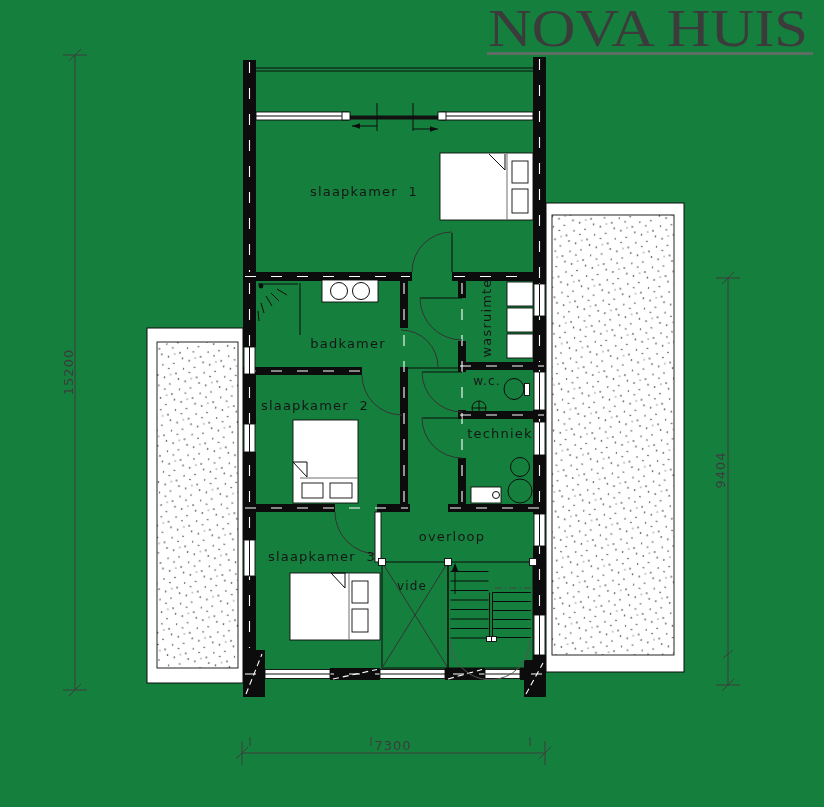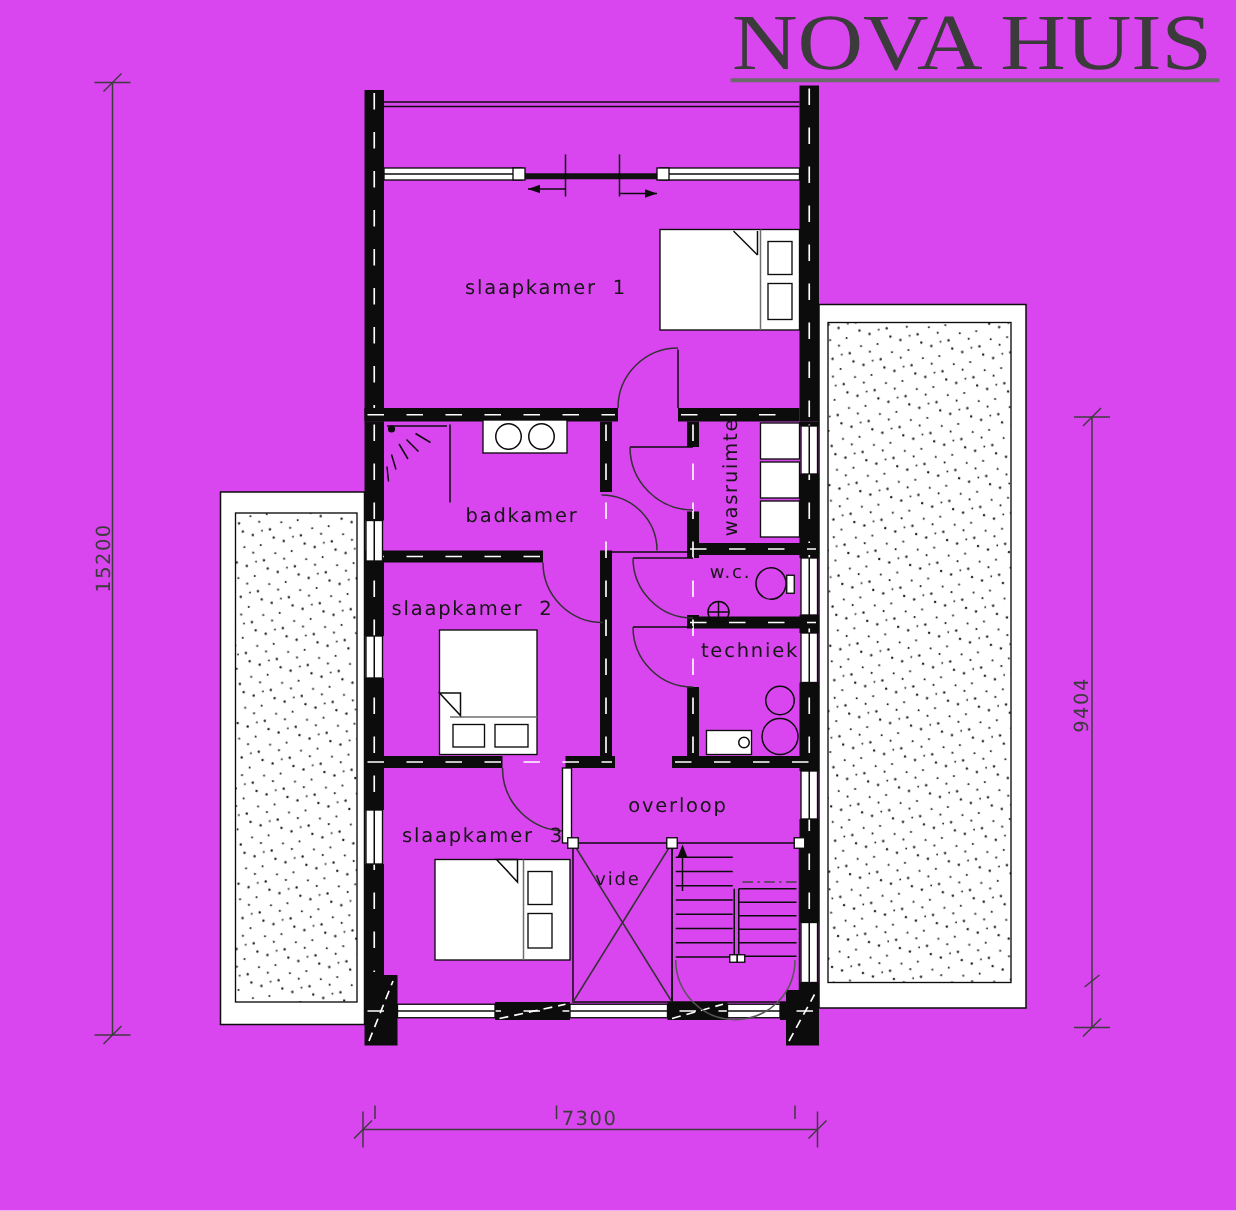--- a/index.html
+++ b/index.html
@@ -1,16 +1,16 @@
 <!DOCTYPE html>
 <html><head>
 <meta charset="utf-8">
 <style>
   html,body{margin:0;padding:0;background:#ffffff;}
-  .stage{position:relative;width:824px;height:807px;background:#d946ef;overflow:hidden;}
+  .stage{position:relative;width:824px;height:807px;background:#15803d;overflow:hidden;}
   .stage svg{position:absolute;left:0;top:0;}
   svg text{white-space:pre;}
   .room-label{font-family:"DejaVu Sans","Liberation Sans",sans-serif;font-size:13px;letter-spacing:1.2px;fill:#161616;}
   .room-label.small{font-size:12px;}
   .dim-label{font-family:"DejaVu Sans","Liberation Sans",sans-serif;font-size:13px;letter-spacing:1px;fill:#3c3c3c;}
   .logo-text{font-family:"Liberation Serif","DejaVu Serif",serif;font-size:53px;fill:#3b3b3b;}
   .wall{fill:#0c0c0c;stroke:none;}
   .thin{stroke:#0c0c0c;stroke-width:1;fill:none;}
   .thin-gray{stroke:#6f6f6f;stroke-width:1;fill:none;}
   .frame{fill:#ffffff;stroke:#0c0c0c;stroke-width:0.9;}

